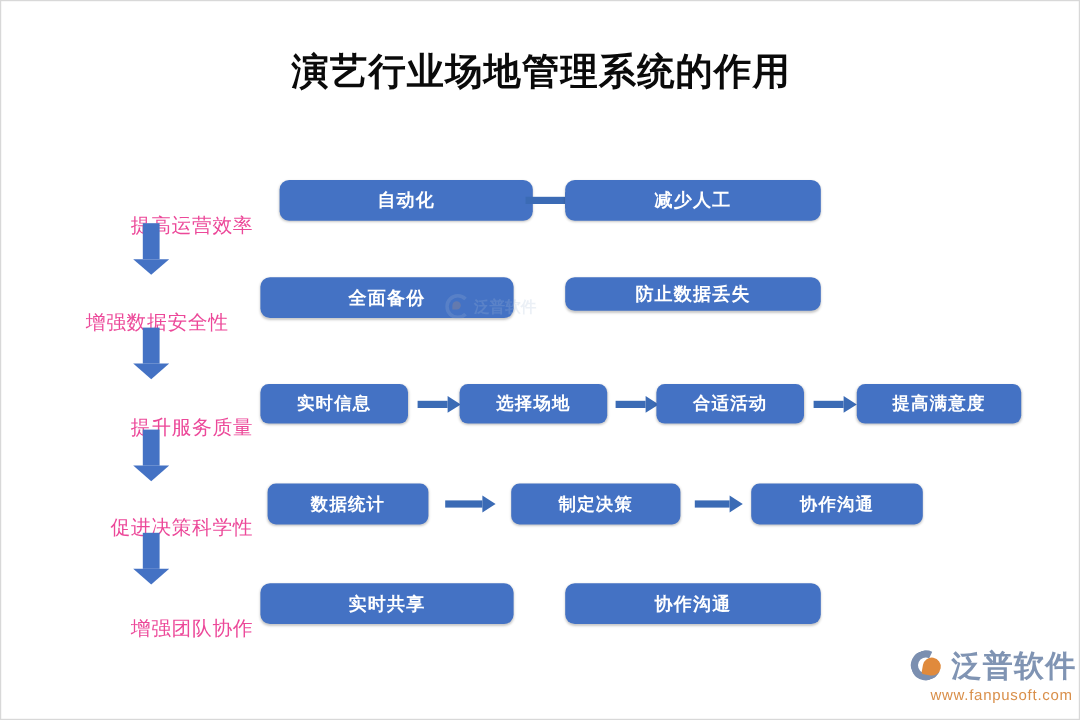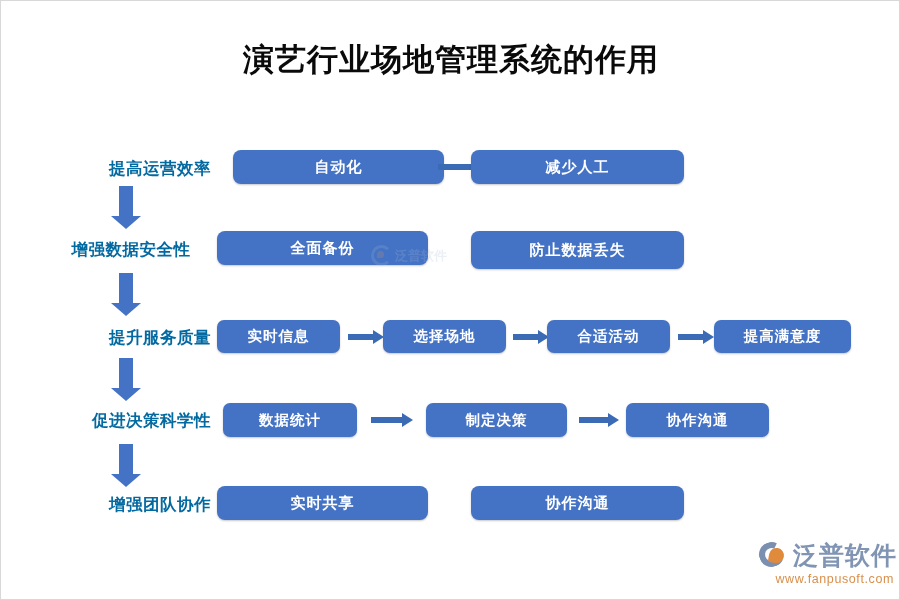--- a/index.html
+++ b/index.html
@@ -34,27 +34,28 @@
     position: absolute;
     left: 0;
     top: 0;
     width: 900px;
     height: 600px;
   }
 
   .row-label {
     position: absolute;
     font-size: 16.5px;
-    font-weight: bold;
-    color: #0369a1;
+    font-weight: normal;
+    color: #ec4899;
     white-space: nowrap;
     text-align: right;
     width: 160px;
     left: 50px;
     letter-spacing: 0.5px;
+    margin-top: 19px;
   }
 
   .node {
     position: absolute;
     background: #4472C4;
     color: #ffffff;
     border-radius: 8px;
     display: flex;
     align-items: center;
     justify-content: center;
@@ -217,21 +218,21 @@
   </div>
   <div class="node" style="left:470px; top:149px; width:213px; height:34px;">减少人工</div>
 
   <div class="v-arrow" style="left:110px; top:185px; height:43px;">
     <div class="shaft" style="height:30px;"></div>
     <div class="head"></div>
   </div>
 
   <div class="row-label" style="top:238px;text-align:center;">增强数据安全性</div>
   <div class="node" style="left:216px; top:230px; width:211px; height:34px;">全面备份</div>
-  <div class="node" style="left:470px; top:230px; width:213px; height:38px;">防止数据丢失</div>
+  <div class="node" style="left:470px; top:230px; width:213px; height:28px;">防止数据丢失</div>
 
   <div class="watermark">
     <div class="wm-mark"></div>
     <div class="wm-text">泛普软件</div>
   </div>
 
   <div class="v-arrow" style="left:110px; top:272px; height:43px;">
     <div class="shaft" style="height:30px;"></div>
     <div class="head"></div>
   </div>

